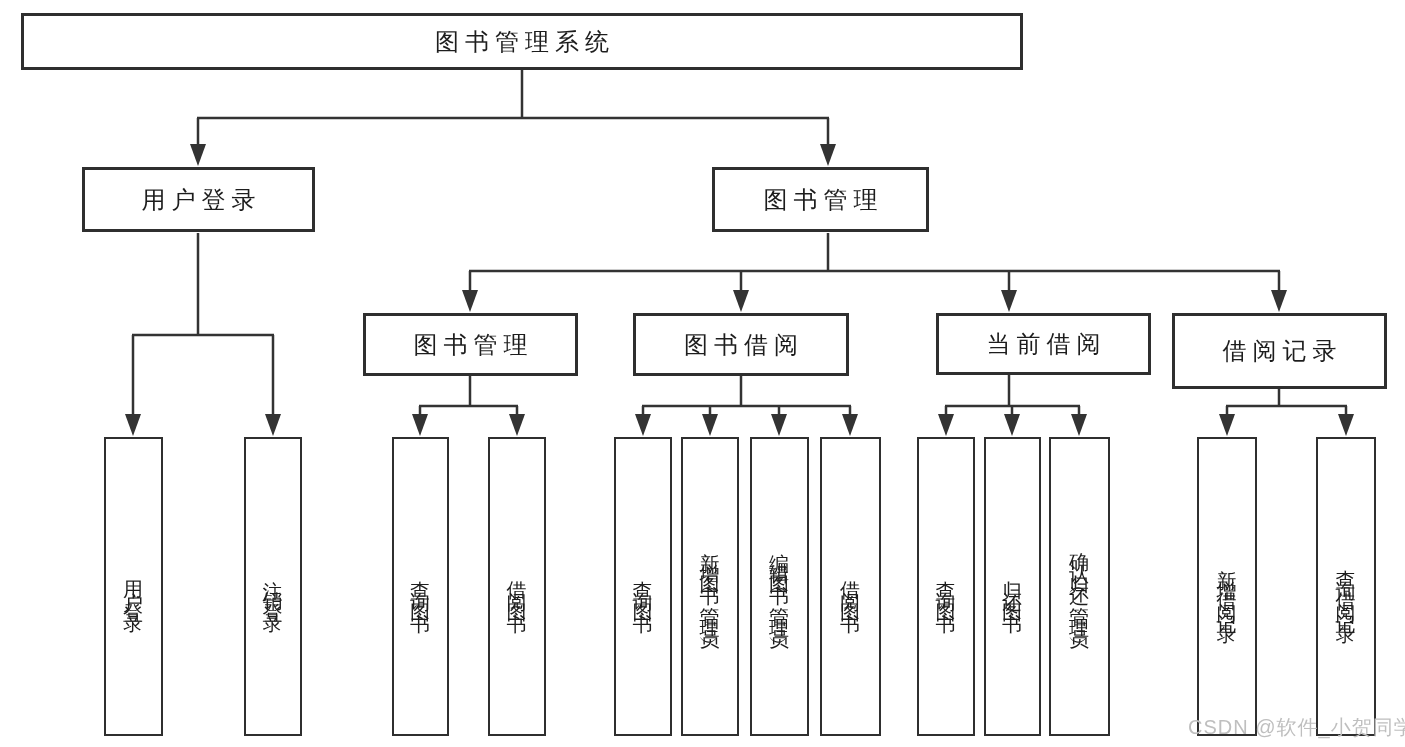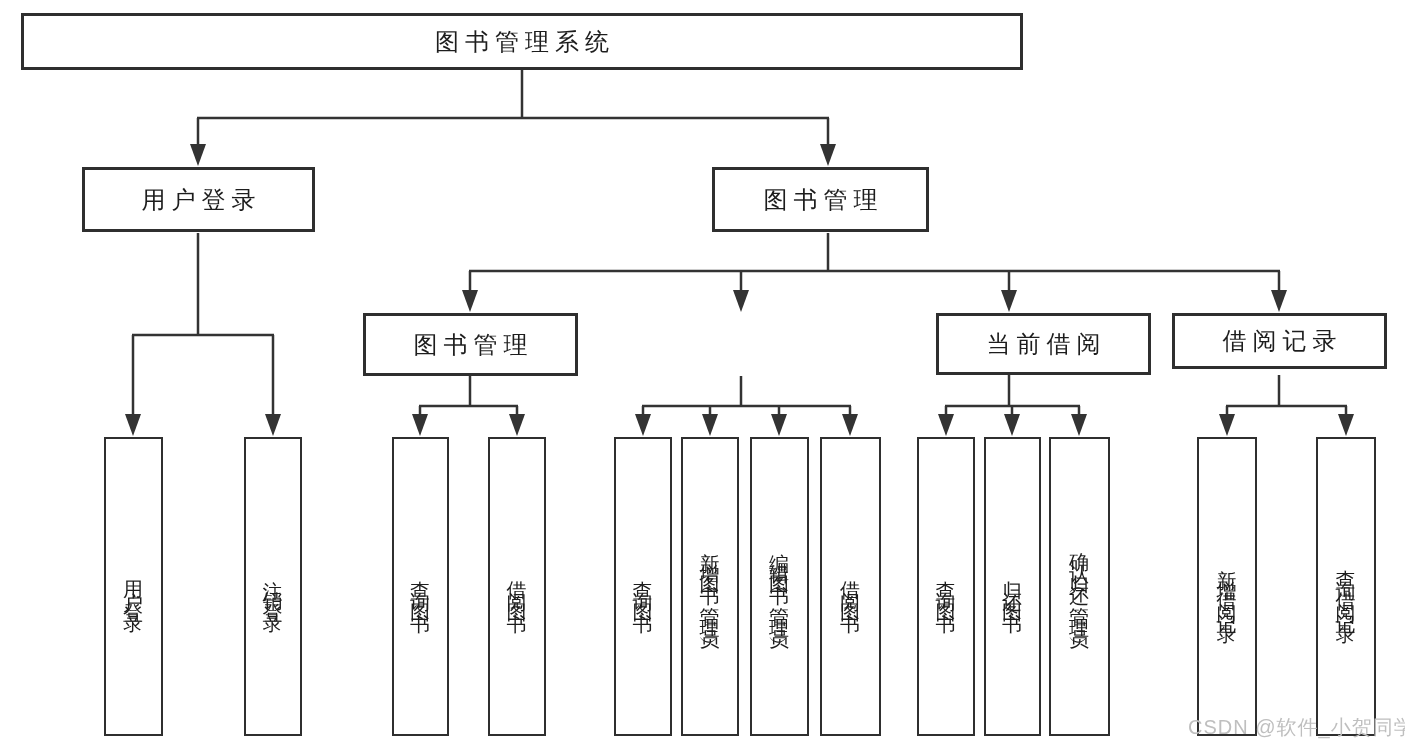--- a/index.html
+++ b/index.html
@@ -133,24 +133,27 @@
   <div class="box" style="left:82px;top:167px;width:233px;height:65px">
     <span class="lbl">用户登录</span>
   </div>
   <div class="box" style="left:712px;top:167px;width:217px;height:65px">
     <span class="lbl">图书管理</span>
   </div>
 
   <div class="box" style="left:363px;top:313px;width:215px;height:63px">
     <span class="lbl">图书管理</span>
   </div>
+  <div class="box" style="left:633px;top:313px;width:216px;height:63px">
+    <span class="lbl">图书借阅</span>
+  </div>
   <div class="box" style="left:936px;top:313px;width:215px;height:62px">
     <span class="lbl">当前借阅</span>
   </div>
-  <div class="box" style="left:1172px;top:313px;width:215px;height:56px">
+  <div class="box" style="left:1172px;top:313px;width:215px;height:76px">
     <span class="lbl">借阅记录</span>
   </div>
 
   <div class="box leaf" style="left:104px;top:437px;width:59px;height:299px">
     <span class="lbl">用户登录</span>
   </div>
   <div class="box leaf" style="left:244px;top:437px;width:58px;height:299px">
     <span class="lbl">注销登录</span>
   </div>
 

